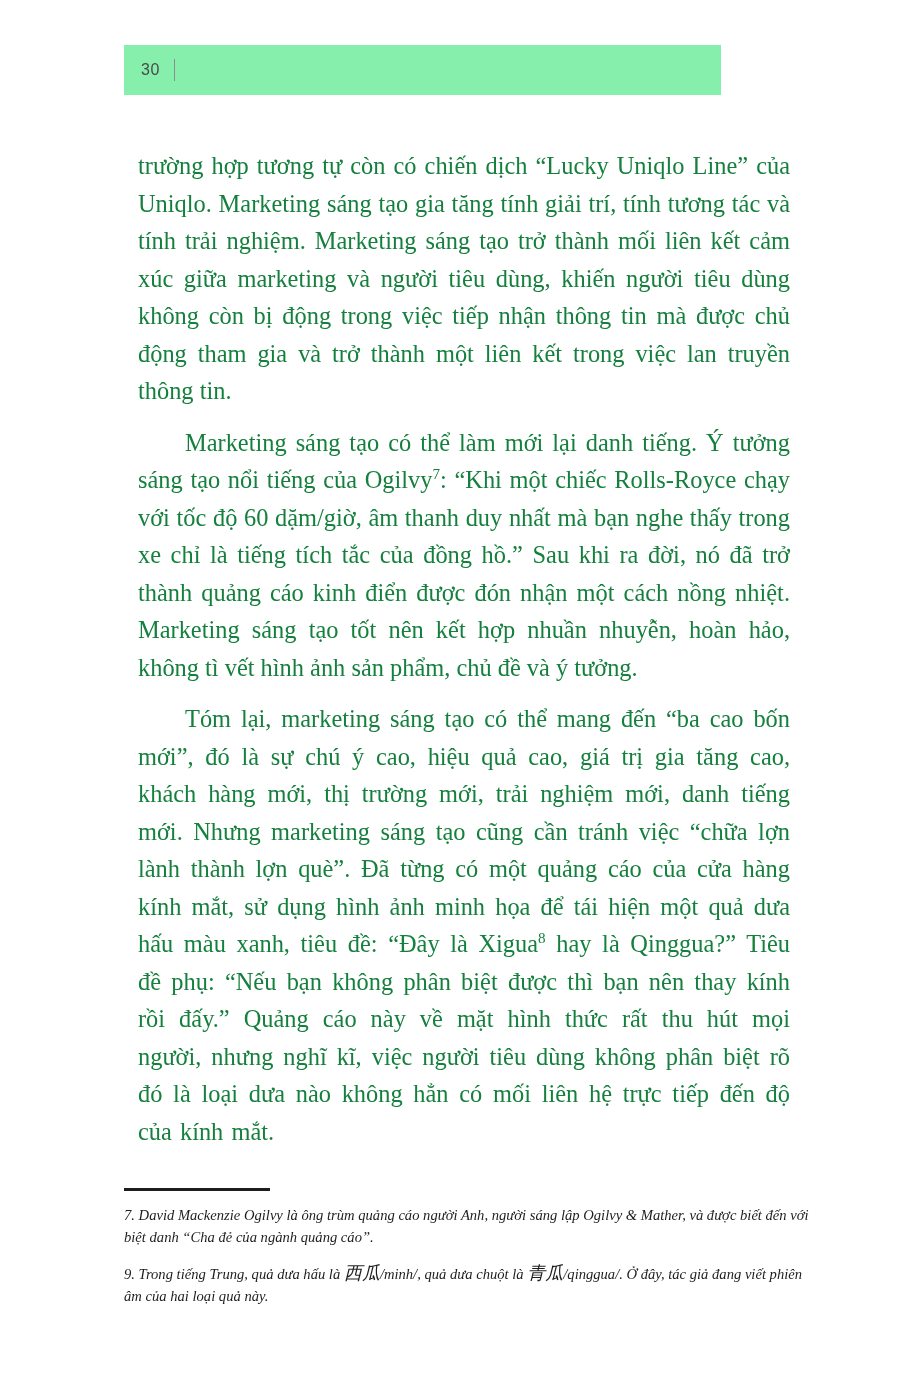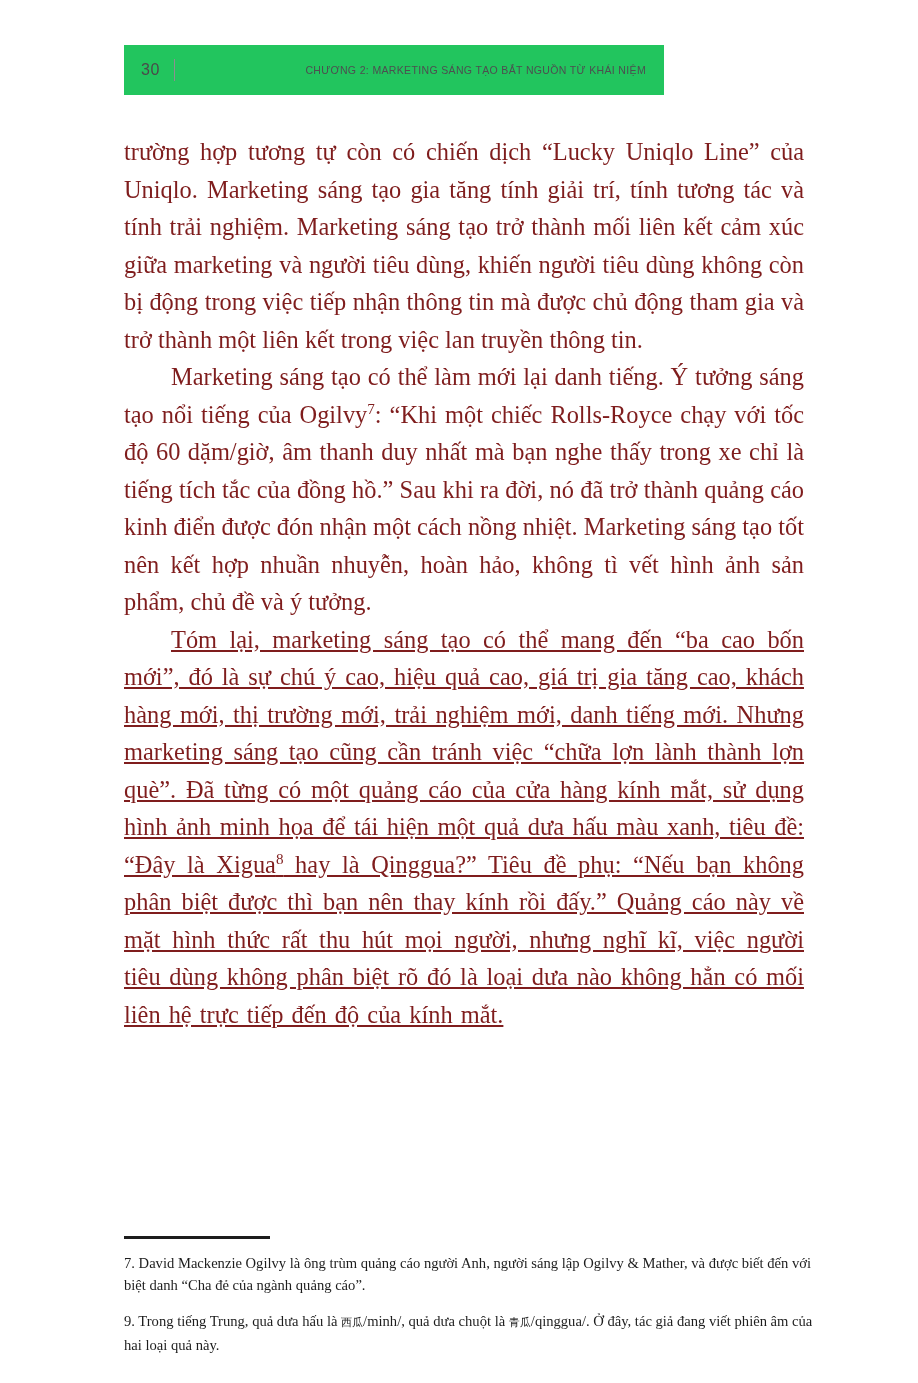--- a/index.html
+++ b/index.html
@@ -20,23 +20,23 @@
     position: absolute;
     inset: 0;
     background: #ffffff;
   }
 
   
   .header-bar {
     position: absolute;
     left: 124px;
     top: 45px;
-    width: 540px;
+    width: 597px;
     height: 50px;
-    background: #22c55e;
+    background: #86efac;
     display: flex;
     align-items: center;
   }
   .header-page-number {
     font-family: "Liberation Sans", "DejaVu Sans", sans-serif;
     font-size: 16px;
     color: #4a4a4a;
     letter-spacing: 0.5px;
     margin-left: 17px;
     line-height: 1;
@@ -60,80 +60,79 @@
 
   
   .content {
     position: absolute;
     left: 124px;
     top: 133px;
     width: 680px;
   }
 
   p.body-par {
-    margin: 0;
+    margin: 14px;
     font-size: 24.4px;
     line-height: 37.5px;
-    color: #7f1d1d;
+    color: #15803d;
     text-align: justify;
     text-justify: inter-word;
     -webkit-hyphens: none;
     hyphens: none;
     word-spacing: 0px;
   }
   p.body-par.indent {
     text-indent: 47px;
   }
   p.body-par.loose {
     word-spacing: 2.0px;
-    text-decoration: underline;
   }
   
 
   sup.fn-ref {
     font-size: 0.62em;
     vertical-align: super;
     line-height: 0;
   }
 
   
   .footnotes {
     position: absolute;
     left: 124px;
-    top: 1236px;
+    top: 1188px;
     width: 690px;
+    font-style: italic;
   }
   .footnote-rule {
     width: 146px;
     height: 3px;
     background: #1d1d1d;
     margin-bottom: 13px;
   }
   p.footnote {
     margin: 0 0 14px 0;
     font-size: 14.6px;
     line-height: 22px;
     color: #1d1d1d;
     text-align: left;
   }
   p.footnote:last-child { margin-bottom: 0; }
   .han {
     font-family: "DejaVu Sans", sans-serif;
-    font-size: 11px;
+    font-size: 18px;
   }
 </style>
 </head>
 <body>
 
 <div class="page">
 
   <div class="header-bar">
     <span class="header-page-number">30</span>
     <span class="header-divider"></span>
-    <span class="header-chapter">CHƯƠNG 2: MARKETING SÁNG TẠO BẮT NGUỒN TỪ KHÁI NIỆM</span>
   </div>
 
   <div class="content">
 
     <p class="body-par" id="par-1">trường hợp tương tự còn có chiến dịch “Lucky Uniqlo Line” của Uniqlo. Marketing sáng tạo gia tăng tính giải trí, tính tương tác và tính trải nghiệm. Marketing sáng tạo trở thành mối liên kết cảm xúc giữa marketing và người tiêu dùng, khiến người tiêu dùng không còn bị động trong việc tiếp nhận thông tin mà được chủ động tham gia và trở thành một liên kết trong việc lan truyền thông tin.</p>
 
     <p class="body-par indent" id="par-2"><span>Marketing sáng tạo có thể làm mới lại danh tiếng. Ý tưởng sáng tạo nổi tiếng của Ogilvy</span><sup class="fn-ref">7</sup><span>: “Khi một chiếc Rolls-Royce chạy với tốc độ 60 dặm/giờ, âm thanh duy nhất mà bạn nghe thấy trong xe chỉ là tiếng tích tắc của đồng hồ.” Sau khi ra đời, nó đã trở thành quảng cáo kinh điển được đón nhận một cách nồng nhiệt. Marketing sáng tạo tốt nên kết hợp nhuần nhuyễn, hoàn hảo, không tì vết hình ảnh sản phẩm, chủ đề và ý tưởng.</span></p>
 
     <p class="body-par indent loose" id="par-3"><span>Tóm lại, marketing sáng tạo có thể mang đến “ba cao bốn mới”, đó là sự chú ý cao, hiệu quả cao, giá trị gia tăng cao, khách hàng mới, thị trường mới, trải nghiệm mới, danh tiếng mới. Nhưng marketing sáng tạo cũng cần tránh việc “chữa lợn lành thành lợn què”. Đã từng có một quảng cáo của cửa hàng kính mắt, sử dụng hình ảnh minh họa để tái hiện một quả dưa hấu màu xanh, tiêu đề: “Đây là Xigua</span><sup class="fn-ref">8</sup><span> hay là Qinggua?” Tiêu đề phụ: “Nếu bạn không phân biệt được thì bạn nên thay kính rồi đấy.” Quảng cáo này về mặt hình thức rất thu hút mọi người, nhưng nghĩ kĩ, việc người tiêu dùng không phân biệt rõ đó là loại dưa nào không hẳn có mối liên hệ trực tiếp đến độ của kính mắt.</span></p>
 

